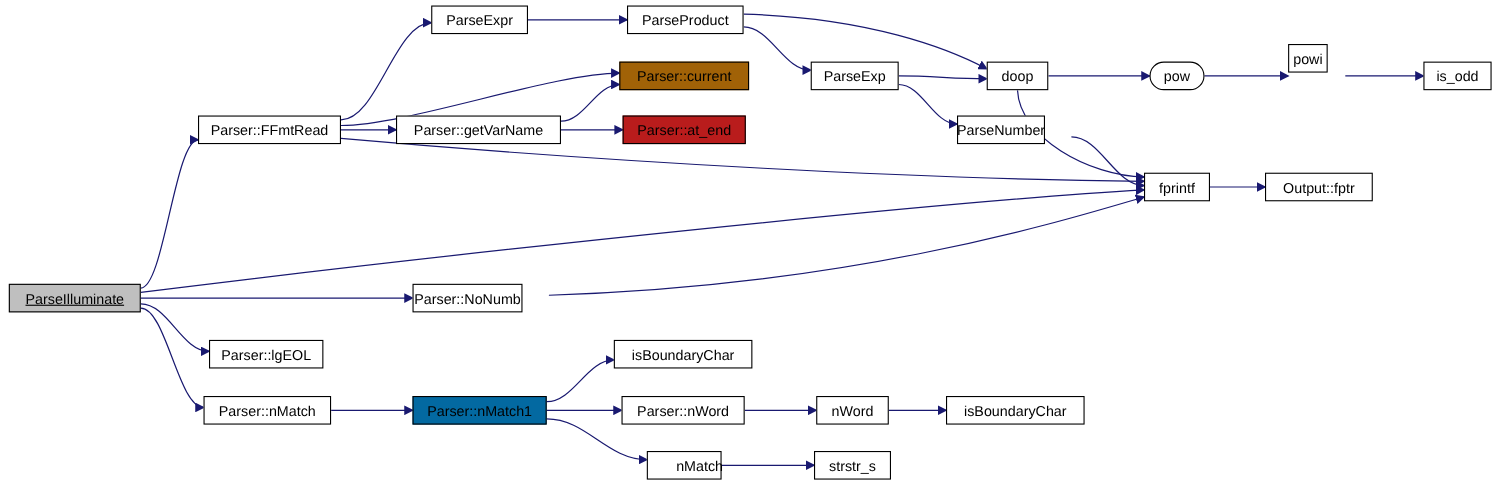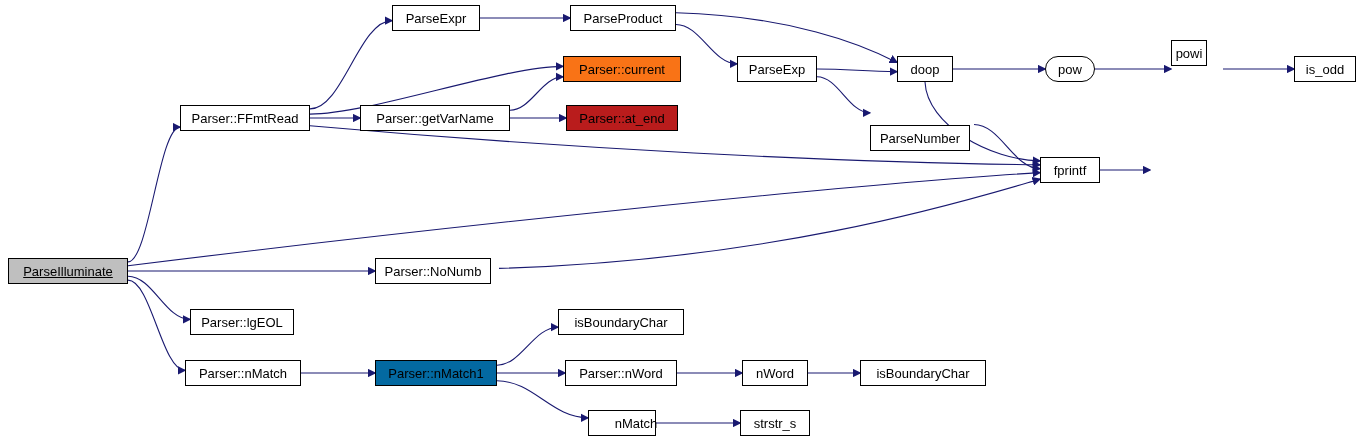--- a/index.html
+++ b/index.html
@@ -80,31 +80,32 @@
         <path d="M677,373 C703,373 716,373 742,373" fill="none" stroke="#191970" stroke-width="1.1" marker-end="url(#arrowhead)"></path>
         <path d="M808,373 C828.8,373 839.2,373 860,373" fill="none" stroke="#191970" stroke-width="1.1" marker-end="url(#arrowhead)"></path>
         <path d="M656,423 C689.6,423 706.4,423 740,423" fill="none" stroke="#191970" stroke-width="1.1" marker-end="url(#arrowhead)"></path>
       </g>
   </svg>
 
 <div class="node root" style="left: 8px; top: 258px; width: 120px; height: 26px; border-color: rgb(0, 0, 0); background: rgb(191, 191, 191); text-decoration: underline;">ParseIlluminate</div>
     <div class="node" style="left: 180px; top: 105px; width: 130px; height: 26px; border-color: rgb(0, 0, 0); background: rgb(255, 255, 255);">Parser::FFmtRead</div>
     <div class="node" style="left: 392px; top: 5px; width: 88px; height: 26px; border-color: rgb(0, 0, 0); background: rgb(255, 255, 255);">ParseExpr</div>
     <div class="node" style="left: 570px; top: 5px; width: 106px; height: 26px; border-color: rgb(0, 0, 0); background: rgb(255, 255, 255);">ParseProduct</div>
-    <div class="node" style="left: 563px; top: 56px; width: 118px; height: 26px; border-color: rgb(0, 0, 0); background: #f97316;">Parser::current</div>
+    <div class="node" style="left: 563px; top: 56px; width: 118px; height: 26px; border-color: rgb(0, 0, 0); background: #a16207;">Parser::current</div>
     <div class="node" style="left: 737px; top: 56px; width: 80px; height: 26px; border-color: rgb(0, 0, 0); background: rgb(255, 255, 255);">ParseExp</div>
     <div class="node" style="left: 897px; top: 56px; width: 56px; height: 26px; border-color: rgb(0, 0, 0); background: rgb(255, 255, 255);">doop</div>
     <div class="node" style="left: 1045px; top: 56px; width: 50px; height: 26px; border-color: rgb(0, 0, 0); background: rgb(255, 255, 255); border-radius: 13px;">pow</div>
     <div class="node" style="left: 1171px; top: 40px; width: 36px; height: 26px; border-color: rgb(0, 0, 0); background: rgb(255, 255, 255);">powi</div>
     <div class="node" style="left: 1294px; top: 56px; width: 62px; height: 26px; border-color: rgb(0, 0, 0); background: rgb(255, 255, 255);">is_odd</div>
     <div class="node" style="left: 360px; top: 105px; width: 150px; height: 26px; border-color: rgb(0, 0, 0); background: rgb(255, 255, 255);">Parser::getVarName</div>
     <div class="node" style="left: 566px; top: 105px; width: 112px; height: 26px; border-color: rgb(0, 0, 0); background: #b91c1c;">Parser::at_end</div>
-    <div class="node" style="left: 870px; top: 105px; width: 100px; height: 26px; border-color: rgb(0, 0, 0); background: rgb(255, 255, 255); margin-top: 20px;">ParseNumber</div>
+    <div class="node" style="left: 870px; top: 105px; width: 80px; height: 26px; border-color: rgb(0, 0, 0); background: rgb(255, 255, 255);">ParseNumber</div>
     <div class="node" style="left: 1040px; top: 157px; width: 60px; height: 26px; border-color: rgb(0, 0, 0); background: rgb(255, 255, 255);">fprintf</div>
-    <div class="node" style="left: 375px; top: 258px; width: 116px; height: 26px; border-color: rgb(0, 0, 0); background: rgb(255, 255, 255);">Parser::NoNumb</div>
+    <div class="node" style="left: 1150px; top: 157px; width: 98px; height: 26px; border-color: rgb(0, 0, 0); background: rgb(255, 255, 255);">Output::fptr</div>
+    <div class="node" style="left: 375px; top: 258px; width: 100px; height: 26px; border-color: rgb(0, 0, 0); background: rgb(255, 255, 255);">Parser::NoNumb</div>
     <div class="node" style="left: 190px; top: 309px; width: 104px; height: 26px; border-color: rgb(0, 0, 0); background: rgb(255, 255, 255);">Parser::lgEOL</div>
     <div class="node" style="left: 185px; top: 360px; width: 116px; height: 26px; border-color: rgb(0, 0, 0); background: rgb(255, 255, 255);">Parser::nMatch</div>
     <div class="node" style="left: 375px; top: 360px; width: 122px; height: 26px; border-color: rgb(0, 0, 0); background: #0369a1;">Parser::nMatch1</div>
     <div class="node" style="left: 558px; top: 309px; width: 126px; height: 26px; border-color: rgb(0, 0, 0); background: rgb(255, 255, 255);">isBoundaryChar</div>
     <div class="node" style="left: 565px; top: 360px; width: 112px; height: 26px; border-color: rgb(0, 0, 0); background: rgb(255, 255, 255);">Parser::nWord</div>
     <div class="node" style="left: 742px; top: 360px; width: 66px; height: 26px; border-color: rgb(0, 0, 0); background: rgb(255, 255, 255);">nWord</div>
     <div class="node" style="left: 860px; top: 360px; width: 126px; height: 26px; border-color: rgb(0, 0, 0); background: rgb(255, 255, 255);">isBoundaryChar</div>
     <div class="node" style="left: 588px; top: 410px; width: 68px; height: 26px; border-color: rgb(0, 0, 0); background: rgb(255, 255, 255); padding-left: 28px;">nMatch</div>
     <div class="node" style="left: 740px; top: 410px; width: 70px; height: 26px; border-color: rgb(0, 0, 0); background: rgb(255, 255, 255);">strstr_s</div>
   </div>

